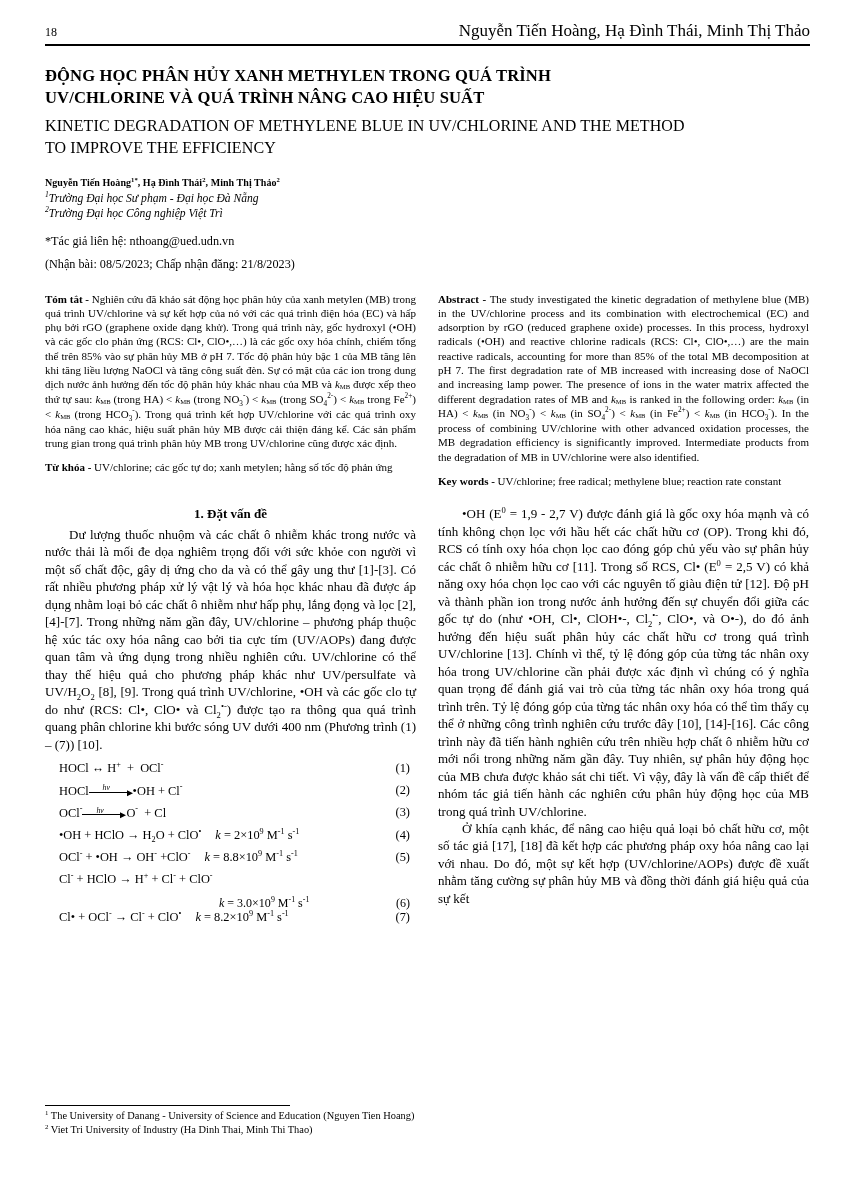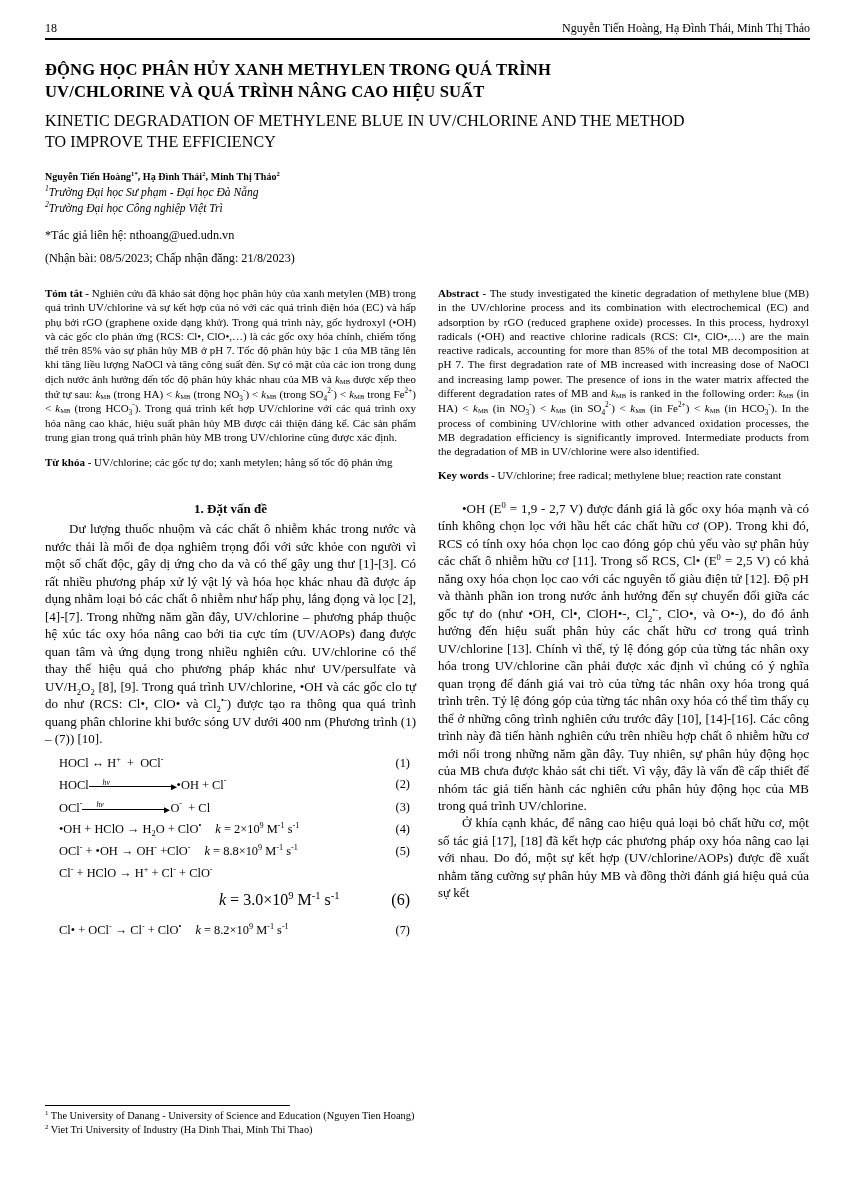--- a/index.html
+++ b/index.html
@@ -28,21 +28,21 @@
   
   .runhead {
     display: flex;
     justify-content: space-between;
     align-items: baseline;
     font-size: 11.5px;
     line-height: 1.1;
     padding-bottom: 2px;
   }
   .runhead .folio { font-size: 12px; }
-  .runhead .authors { font-size: 12px; }
+  .runhead .authors { font-size: 17px; }
   .rule-top {
     border-bottom: 2.2px solid #000;
     margin-top: 1px;
   }
   
   .title-block { margin-top: 19px; }
   .title-vi {
     font-weight: bold;
     font-size: 16.6px;
     line-height: 1.32;
@@ -134,32 +134,31 @@
     white-space: nowrap;
   }
   .eqn .num {
     margin-left: auto;
     white-space: nowrap;
     padding-right: 6px;
   }
   .eqn-cont {
     display: flex;
     align-items: flex-end;
-    font-size: 16px;
-    margin-bottom: 13px;
+    font-size: 12px;
+    margin-bottom: 0;
   }
   .eqn-cont .rate { margin-left: 174px; white-space: nowrap; }
   .eqn-cont .num { margin-left: auto; padding-right: 6px; }
   .arrow-hv {
     display: inline-block;
     position: relative;
     width: 44px;
     height: 0.9em;
     vertical-align: -0.05em;
-    padding-left: 44px;
   }
   .arrow-hv .bar {
     position: absolute;
     left: 0; right: 6px; bottom: 0.18em;
     border-bottom: 1.1px solid #000;
   }
   .arrow-hv .head {
     position: absolute;
     right: 0; bottom: 0.18em;
     width: 0; height: 0;

